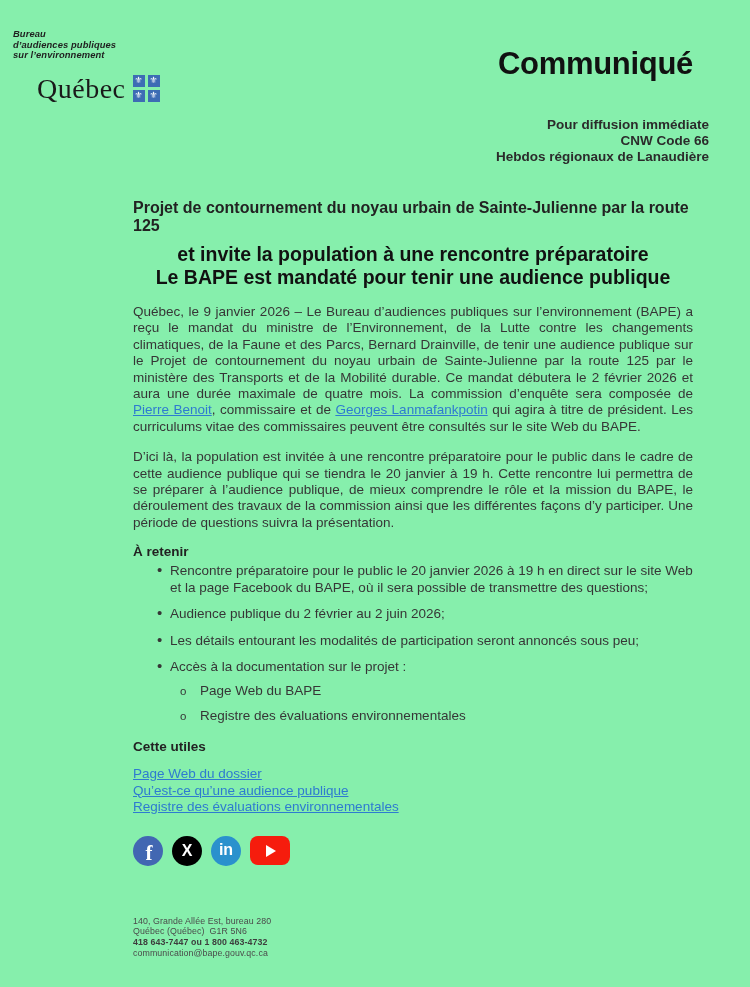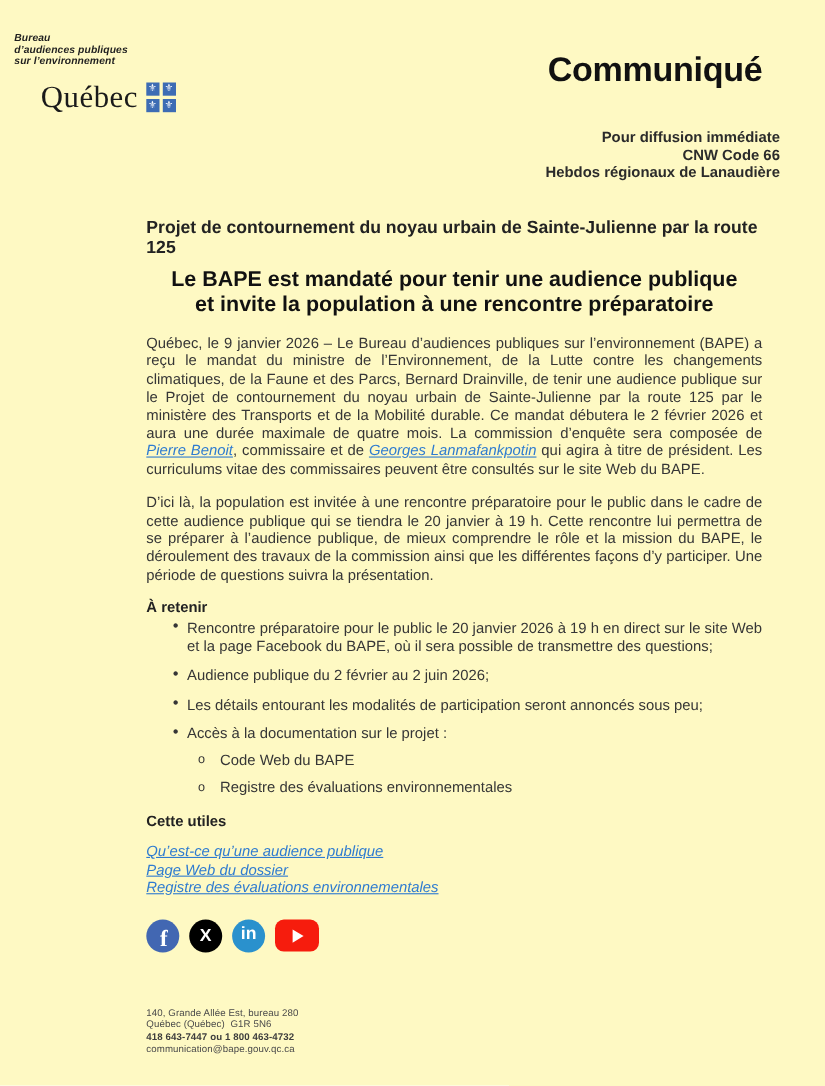--- a/index.html
+++ b/index.html
@@ -1,20 +1,20 @@
 <!DOCTYPE html>
 <html lang="fr"><head>
 <meta charset="utf-8">
 <style>
   * { margin:0; padding:0; box-sizing:border-box; }
   html,body { background:#ffffff; }
   .page {
     position:relative;
     width:750px; height:987px;
-    background:#fef9c3;
+    background:#86efac;
     font-family:"Liberation Sans", sans-serif;
     color:#353535;
     overflow:hidden;
   }
   
   .logo { position:absolute; left:13px; top:29px; }
   .logo-org {
     font-size:9.4px; font-weight:bold; font-style:italic;
     line-height:10.6px; color:#1f1f1f; letter-spacing:0.1px;
   }
@@ -49,21 +49,21 @@
     margin-top:8px; text-align:center;
     font-size:19.5px; font-weight:bold; line-height:22.5px; color:#111111;
   }
   .para {
     text-align:justify;
     font-size:13.5px; line-height:16.4px; color:#363636;
   }
   .p1 { margin-top:16px; }
   .p2 { margin-top:14px; }
   a.link, .link {
-    color:#2e7bd0; text-decoration:underline; cursor:pointer;font-style:italic;
+    color:#2e7bd0; text-decoration:underline; cursor:pointer;
   }
   .section-heading {
     font-size:13.5px; font-weight:bold; color:#222222;
   }
   .h-retenir { margin-top:13px; }
   .bullet-list { margin-top:4px; list-style:none; }
   .bullet-list > li {
     position:relative; padding-left:37px; margin-bottom:10px;
     font-size:13.5px; line-height:16.4px; color:#363636;
   }
@@ -137,48 +137,48 @@
     <div>Pour diffusion immédiate</div>
     <div>CNW Code 66</div>
     <div>Hebdos régionaux de Lanaudière</div>
   </div>
 
   <div class="content">
 
     <div class="kicker">Projet de contournement du noyau urbain de Sainte-Julienne par la route 125</div>
 
     <div class="title">
+      <div>et invite la population à une rencontre préparatoire</div>
       <div>Le BAPE est mandaté pour tenir une audience publique</div>
-      <div>et invite la population à une rencontre préparatoire</div>
     </div>
 
     <p class="para p1">Québec, le 9 janvier 2026 – Le Bureau d’audiences publiques sur l’environnement (BAPE) a reçu le mandat du ministre de l’Environnement, de la Lutte contre les changements climatiques, de la Faune et des Parcs, Bernard Drainville, de tenir une audience publique sur le Projet de contournement du noyau urbain de Sainte-Julienne par la route 125 par le ministère des Transports et de la Mobilité durable. Ce mandat débutera le 2 février 2026 et aura une durée maximale de quatre mois. La commission d’enquête sera composée de <a class="link" href="#">Pierre Benoit</a>, commissaire et de <a class="link" href="#">Georges Lanmafankpotin</a> qui agira à titre de président. Les curriculums vitae des commissaires peuvent être consultés sur le site Web du BAPE.</p>
 
     <p class="para p2">D’ici là, la population est invitée à une rencontre préparatoire pour le public dans le cadre de cette audience publique qui se tiendra le 20 janvier à 19 h. Cette rencontre lui permettra de se préparer à l’audience publique, de mieux comprendre le rôle et la mission du BAPE, le déroulement des travaux de la commission ainsi que les différentes façons d’y participer. Une période de questions suivra la présentation.</p>
 
     <div class="section-heading h-retenir">À retenir</div>
 
     <ul class="bullet-list">
       <li>Rencontre préparatoire pour le public le 20 janvier 2026 à 19 h en direct sur le site Web et la page Facebook du BAPE, où il sera possible de transmettre des questions;</li>
       <li>Audience publique du 2 février au 2 juin 2026;</li>
       <li>Les détails entourant les modalités de participation seront annoncés sous peu;</li>
       <li>
         <span>Accès à la documentation sur le projet :</span>
         <ul class="sub-list">
-          <li>Code Web du BAPE</li>
+          <li>Page Web du BAPE</li>
           <li>Registre des évaluations environnementales</li>
         </ul>
       </li>
     </ul>
 
     <div class="section-heading h-liens">Cette utiles</div>
 
     <div class="links-block">
+      <div><a class="link" href="#">Page Web du dossier</a></div>
       <div><a class="link" href="#">Qu’est-ce qu’une audience publique</a></div>
-      <div><a class="link" href="#">Page Web du dossier</a></div>
       <div><a class="link" href="#">Registre des évaluations environnementales</a></div>
     </div>
 
     <div class="social-row">
       <span class="social-circle" style="background-color: rgb(66, 103, 178);">
         <span class="fb-glyph">f</span>
       </span>
       <span class="social-circle" style="background-color: rgb(0, 0, 0);">
         <span class="x-glyph">X</span>
       </span>

